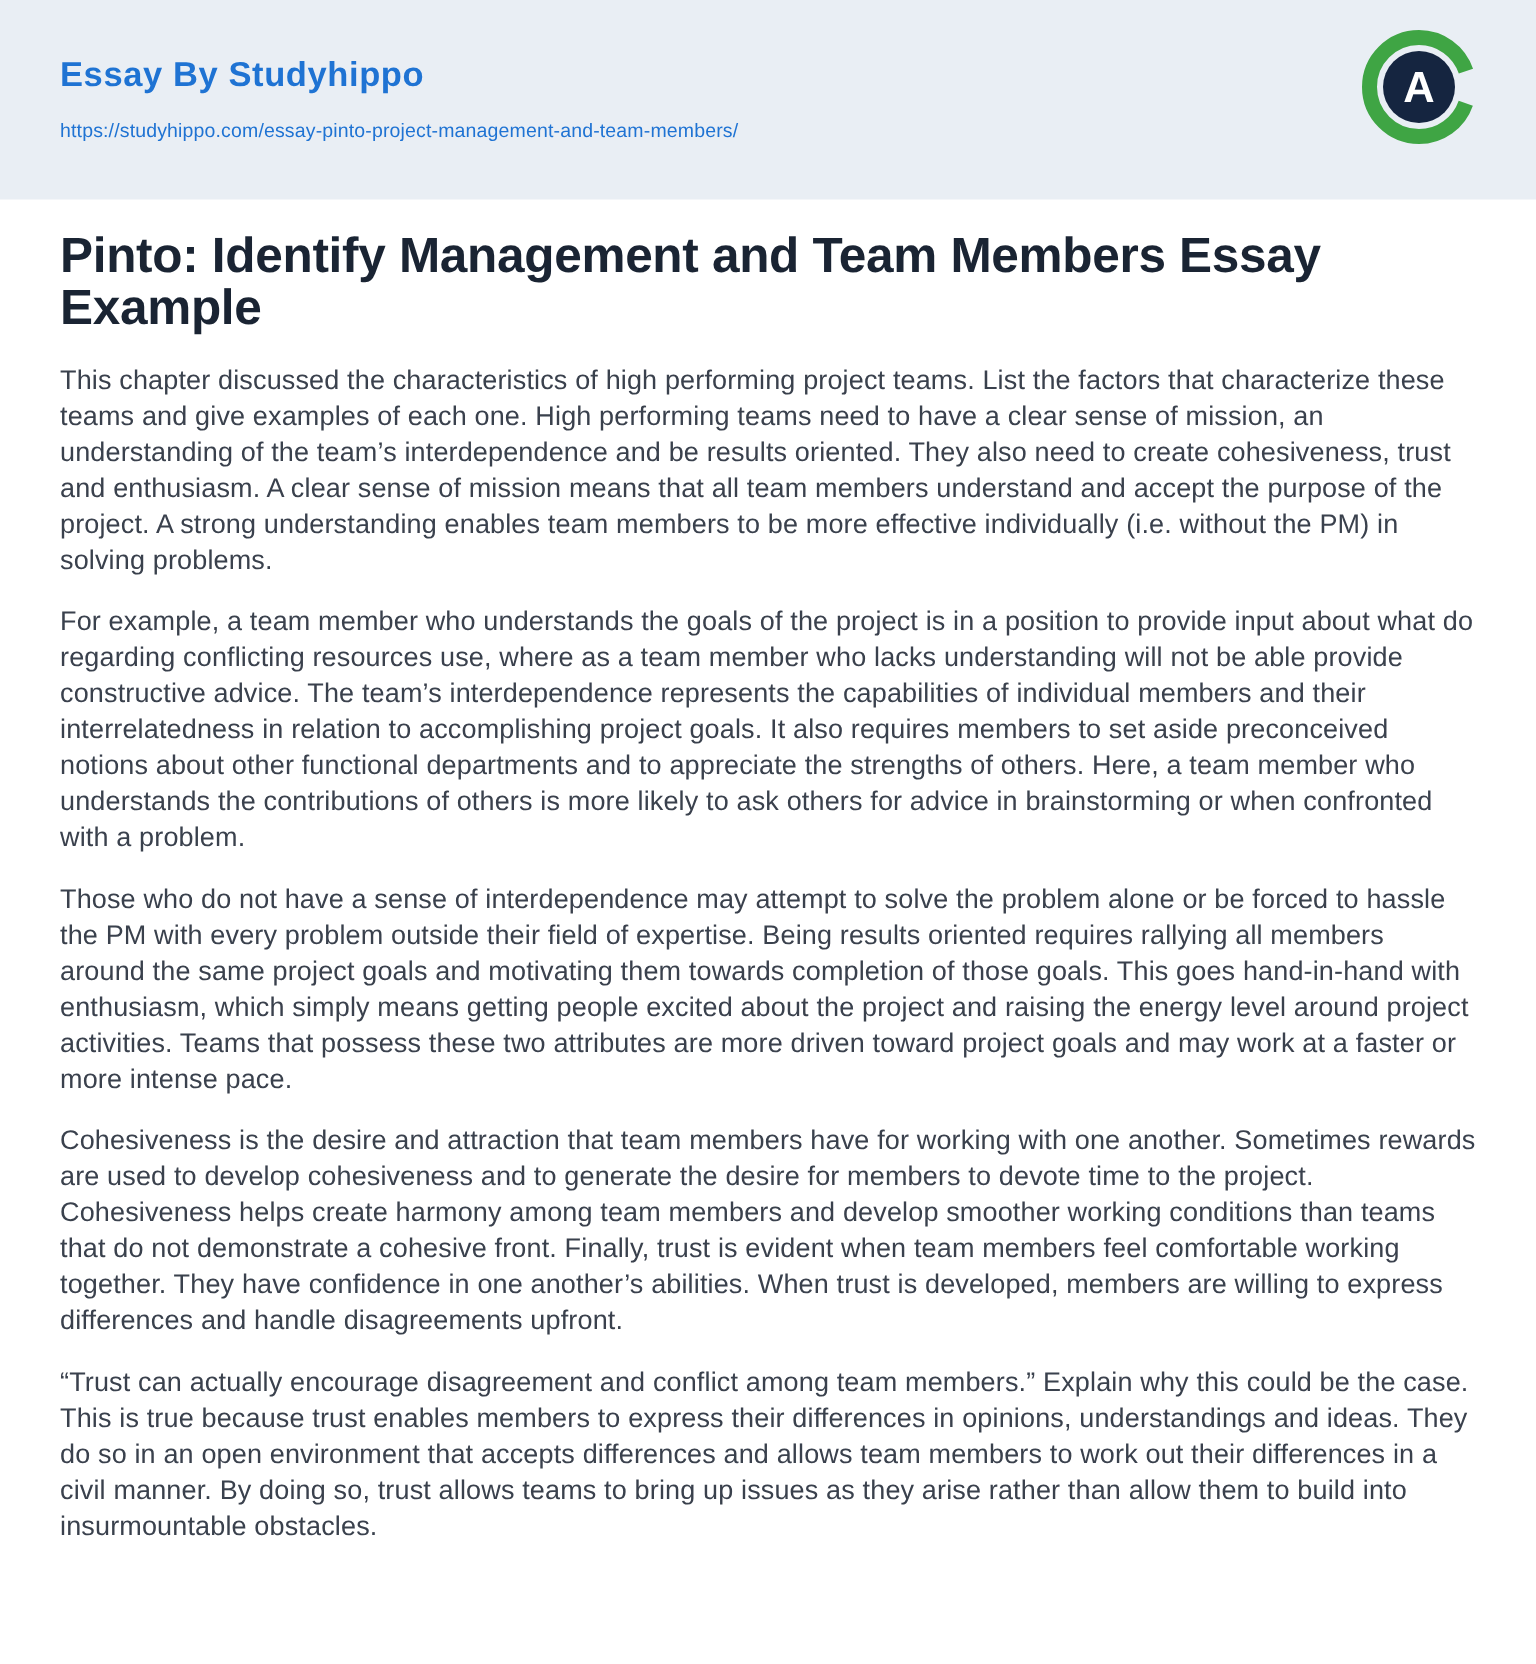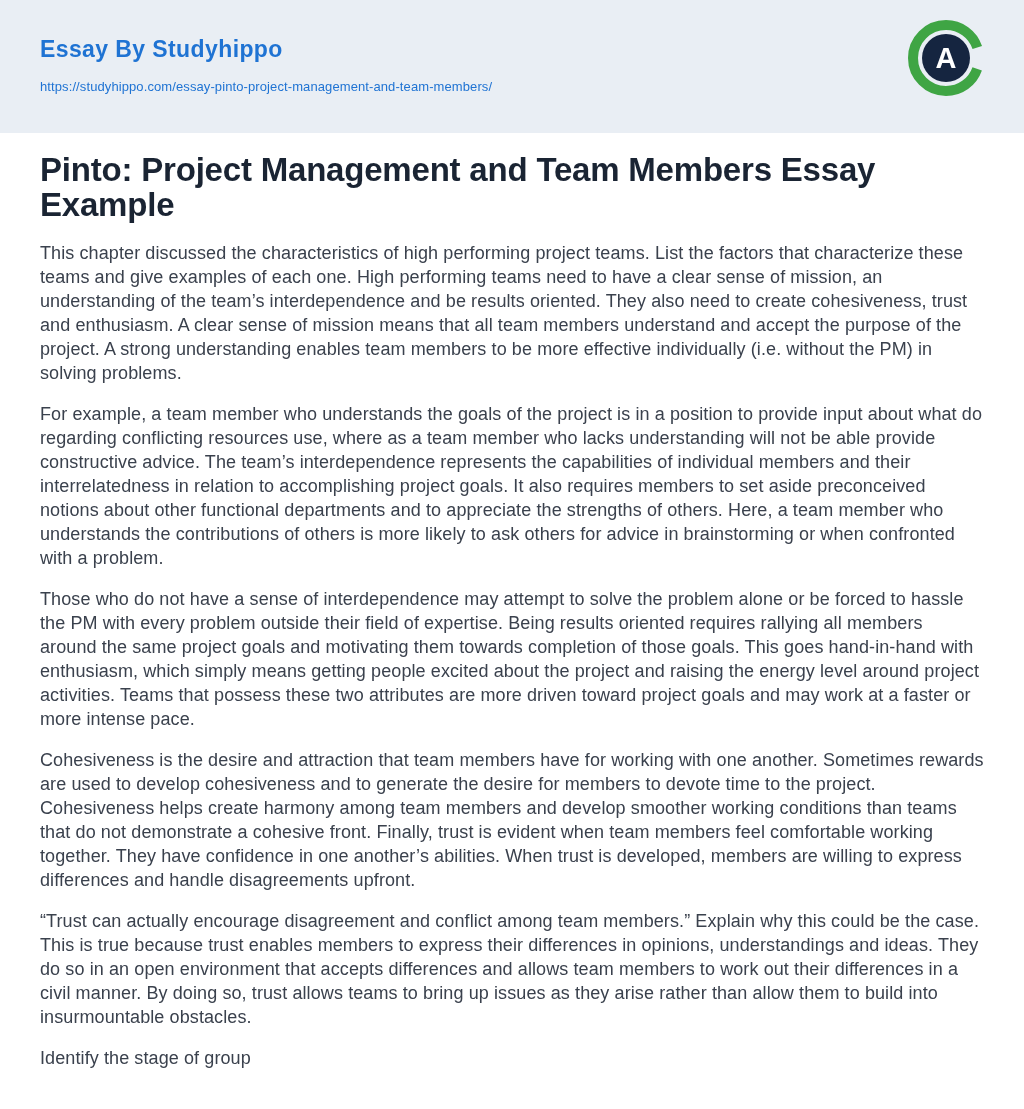--- a/index.html
+++ b/index.html
@@ -70,22 +70,21 @@
     <div class="logo">
       <svg viewBox="0 0 76 76" width="76" height="76" aria-hidden="true">
         <circle cx="38" cy="38" r="33" fill="none" stroke="#3fa544" stroke-width="10" stroke-dasharray="185.3 22" stroke-dashoffset="196.3"></circle>
         <circle cx="38" cy="38" r="24" fill="#152540"></circle>
         <text x="38" y="48" text-anchor="middle" font-family="Liberation Sans, sans-serif" font-size="29" font-weight="bold" fill="#ffffff">A</text>
       </svg>
     </div>
   </header>
 
   <main class="content">
-    <h2 class="essay-title">Pinto: Project Management and Team Members Essay Example</h2>
+    <h2 class="essay-title">Pinto: Identify Management and Team Members Essay Example</h2>
     <p>This chapter discussed the characteristics of high performing project teams. List the factors that characterize these teams and give examples of each one. High performing teams need to have a clear sense of mission, an understanding of the team’s interdependence and be results oriented. They also need to create cohesiveness, trust and enthusiasm. A clear sense of mission means that all team members understand and accept the purpose of the project. A strong understanding enables team members to be more effective individually (i.e. without the PM) in solving problems.</p>
     <p>For example, a team member who understands the goals of the project is in a position to provide input about what do regarding conflicting resources use, where as a team member who lacks understanding will not be able provide constructive advice. The team’s interdependence represents the capabilities of individual members and their interrelatedness in relation to accomplishing project goals. It also requires members to set aside preconceived notions about other functional departments and to appreciate the strengths of others. Here, a team member who understands the contributions of others is more likely to ask others for advice in brainstorming or when confronted with a problem.</p>
     <p>Those who do not have a sense of interdependence may attempt to solve the problem alone or be forced to hassle the PM with every problem outside their field of expertise. Being results oriented requires rallying all members around the same project goals and motivating them towards completion of those goals. This goes hand-in-hand with enthusiasm, which simply means getting people excited about the project and raising the energy level around project activities. Teams that possess these two attributes are more driven toward project goals and may work at a faster or more intense pace.</p>
     <p>Cohesiveness is the desire and attraction that team members have for working with one another. Sometimes rewards are used to develop cohesiveness and to generate the desire for members to devote time to the project. Cohesiveness helps create harmony among team members and develop smoother working conditions than teams that do not demonstrate a cohesive front. Finally, trust is evident when team members feel comfortable working together. They have confidence in one another’s abilities. When trust is developed, members are willing to express differences and handle disagreements upfront.</p>
     <p>“Trust can actually encourage disagreement and conflict among team members.” Explain why this could be the case. This is true because trust enables members to express their differences in opinions, understandings and ideas. They do so in an open environment that accepts differences and allows team members to work out their differences in a civil manner. By doing so, trust allows teams to bring up issues as they arise rather than allow them to build into insurmountable obstacles.</p>
-    <p>Identify the stage of group</p>
   </main>
 
 </div>
 
 </body></html>

